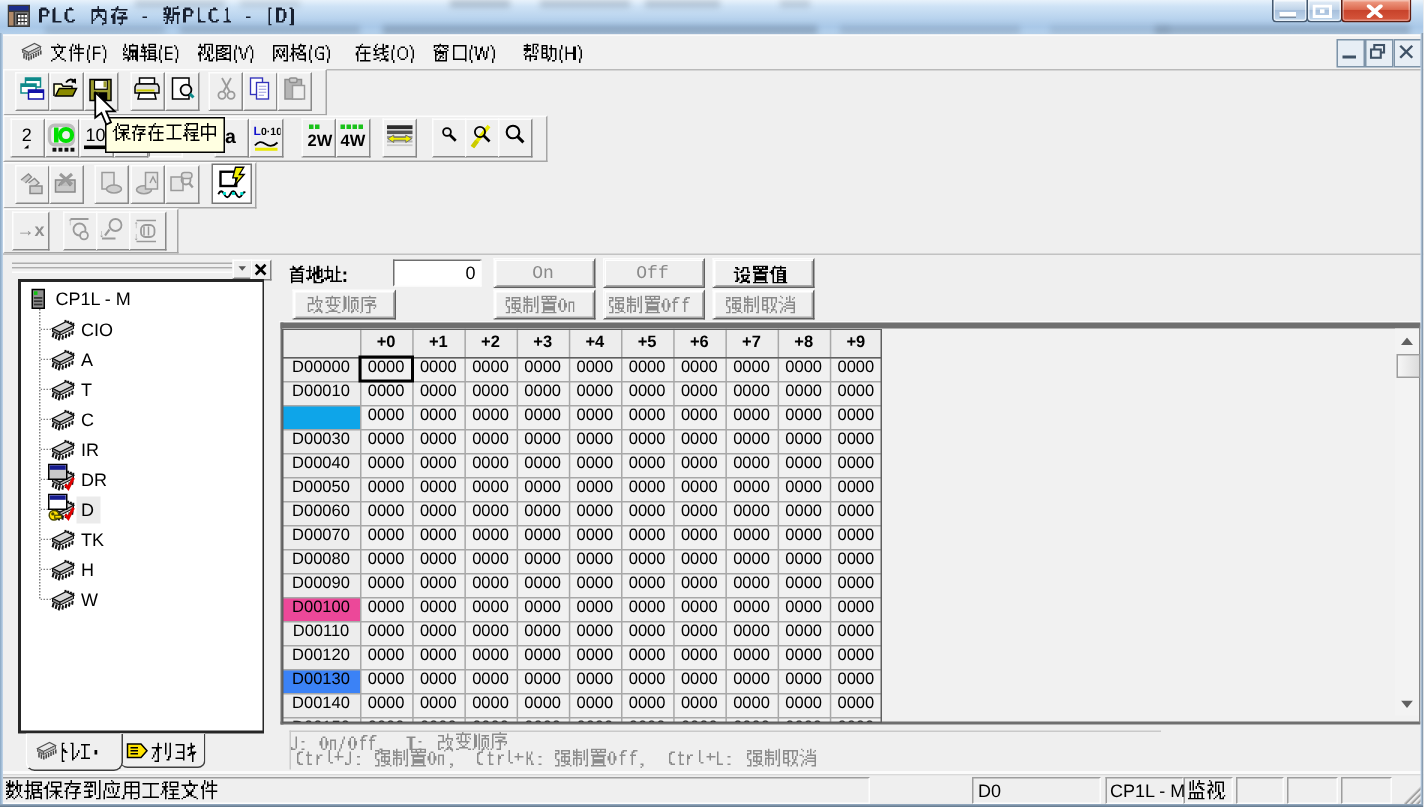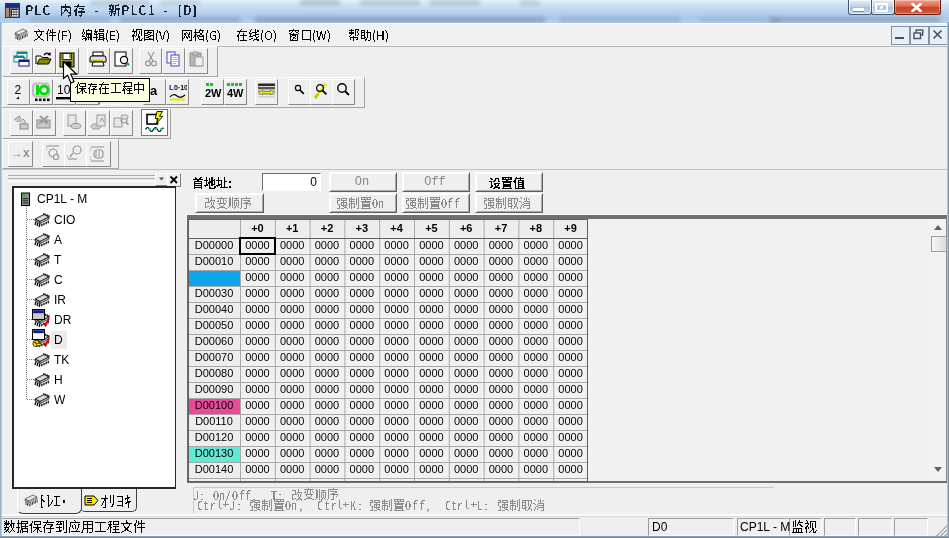--- a/index.html
+++ b/index.html
@@ -803,21 +803,21 @@
     <div class="cell" style="left:240.0px;top:430px;width:34.8px;height:16px;background:#f1f1f1;">0000</div>
     <div class="cell" style="left:274.8px;top:430px;width:34.8px;height:16px;background:#f1f1f1;">0000</div>
     <div class="cell" style="left:309.6px;top:430px;width:34.8px;height:16px;background:#f1f1f1;">0000</div>
     <div class="cell" style="left:344.4px;top:430px;width:34.8px;height:16px;background:#f1f1f1;">0000</div>
     <div class="cell" style="left:379.2px;top:430px;width:34.8px;height:16px;background:#f1f1f1;">0000</div>
     <div class="cell" style="left:414.0px;top:430px;width:34.8px;height:16px;background:#f1f1f1;">0000</div>
     <div class="cell" style="left:448.8px;top:430px;width:34.8px;height:16px;background:#f1f1f1;">0000</div>
     <div class="cell" style="left:483.6px;top:430px;width:34.8px;height:16px;background:#f1f1f1;">0000</div>
     <div class="cell" style="left:518.4px;top:430px;width:34.8px;height:16px;background:#f1f1f1;">0000</div>
     <div class="cell" style="left:553.2px;top:430px;width:34.8px;height:16px;background:#f1f1f1;">0000</div>
-    <div class="cell" style="left:188px;top:446px;width:52px;height:16px;background:#5eead4;">D00130</div>
+    <div class="cell" style="left:188px;top:446px;width:52px;height:16px;background:#3b82f6;">D00130</div>
     <div class="cell" style="left:240.0px;top:446px;width:34.8px;height:16px;background:#f1f1f1;">0000</div>
     <div class="cell" style="left:274.8px;top:446px;width:34.8px;height:16px;background:#f1f1f1;">0000</div>
     <div class="cell" style="left:309.6px;top:446px;width:34.8px;height:16px;background:#f1f1f1;">0000</div>
     <div class="cell" style="left:344.4px;top:446px;width:34.8px;height:16px;background:#f1f1f1;">0000</div>
     <div class="cell" style="left:379.2px;top:446px;width:34.8px;height:16px;background:#f1f1f1;">0000</div>
     <div class="cell" style="left:414.0px;top:446px;width:34.8px;height:16px;background:#f1f1f1;">0000</div>
     <div class="cell" style="left:448.8px;top:446px;width:34.8px;height:16px;background:#f1f1f1;">0000</div>
     <div class="cell" style="left:483.6px;top:446px;width:34.8px;height:16px;background:#f1f1f1;">0000</div>
     <div class="cell" style="left:518.4px;top:446px;width:34.8px;height:16px;background:#f1f1f1;">0000</div>
     <div class="cell" style="left:553.2px;top:446px;width:34.8px;height:16px;background:#f1f1f1;">0000</div>

